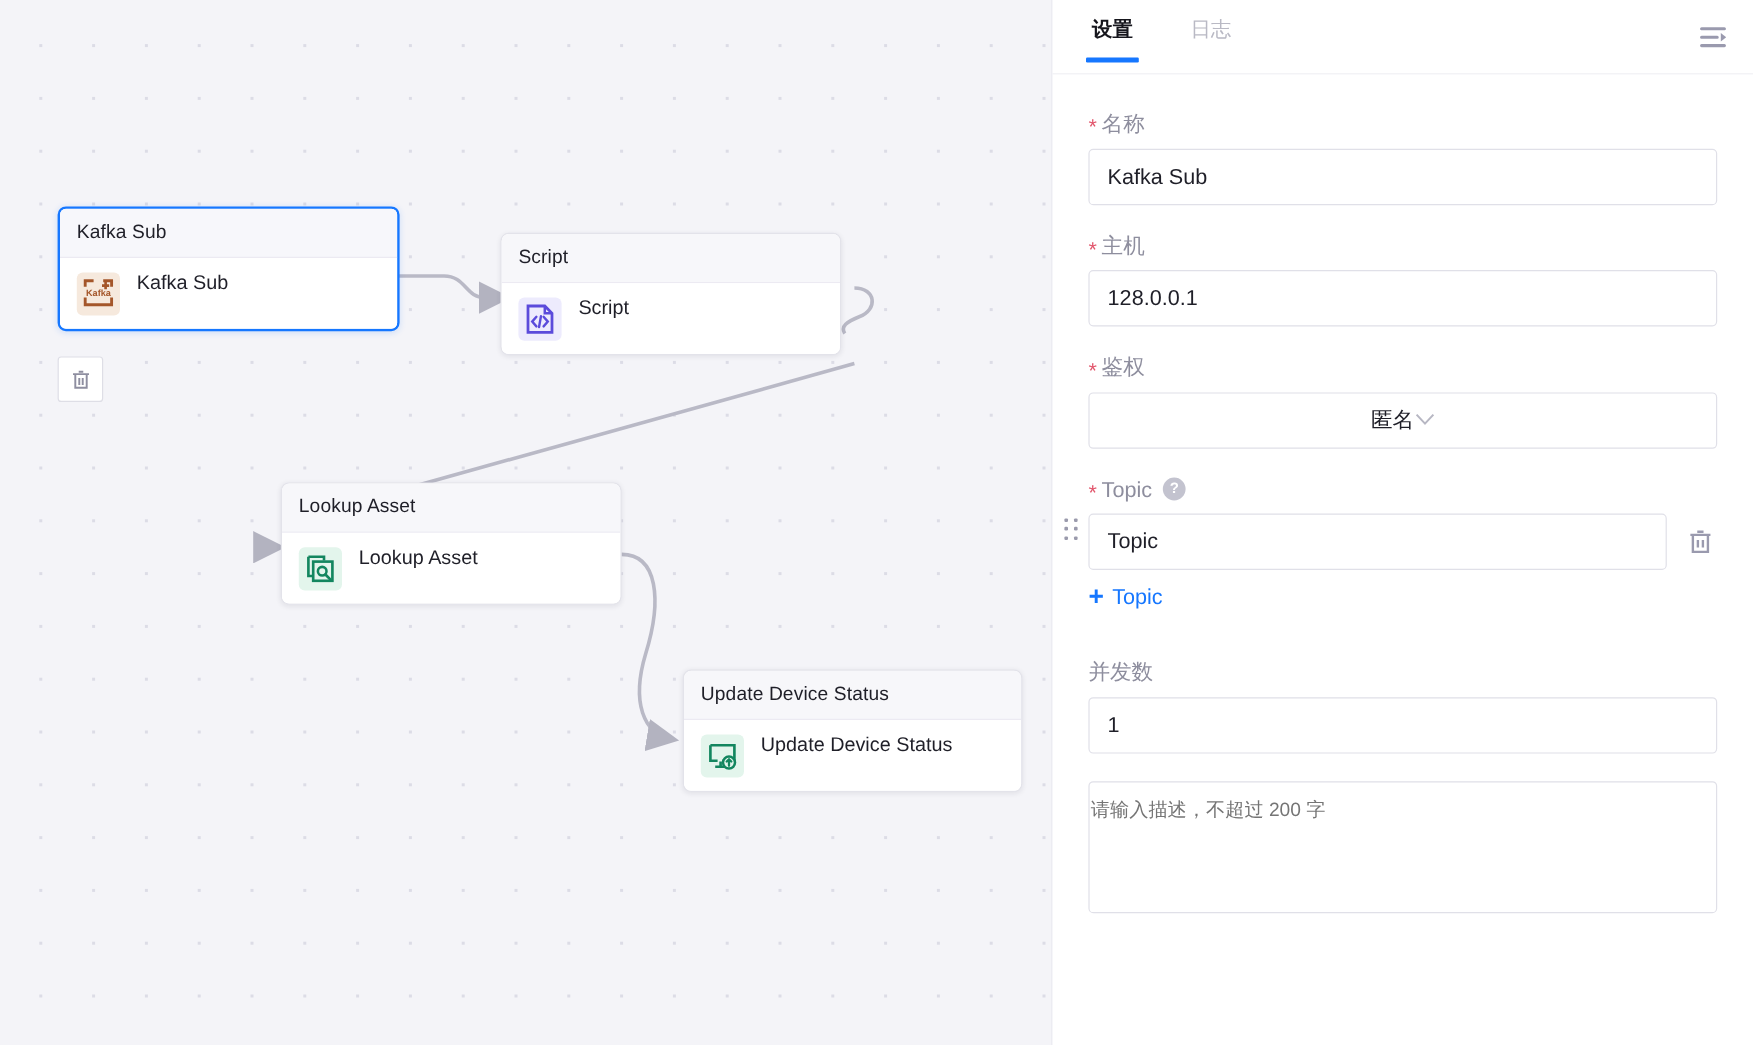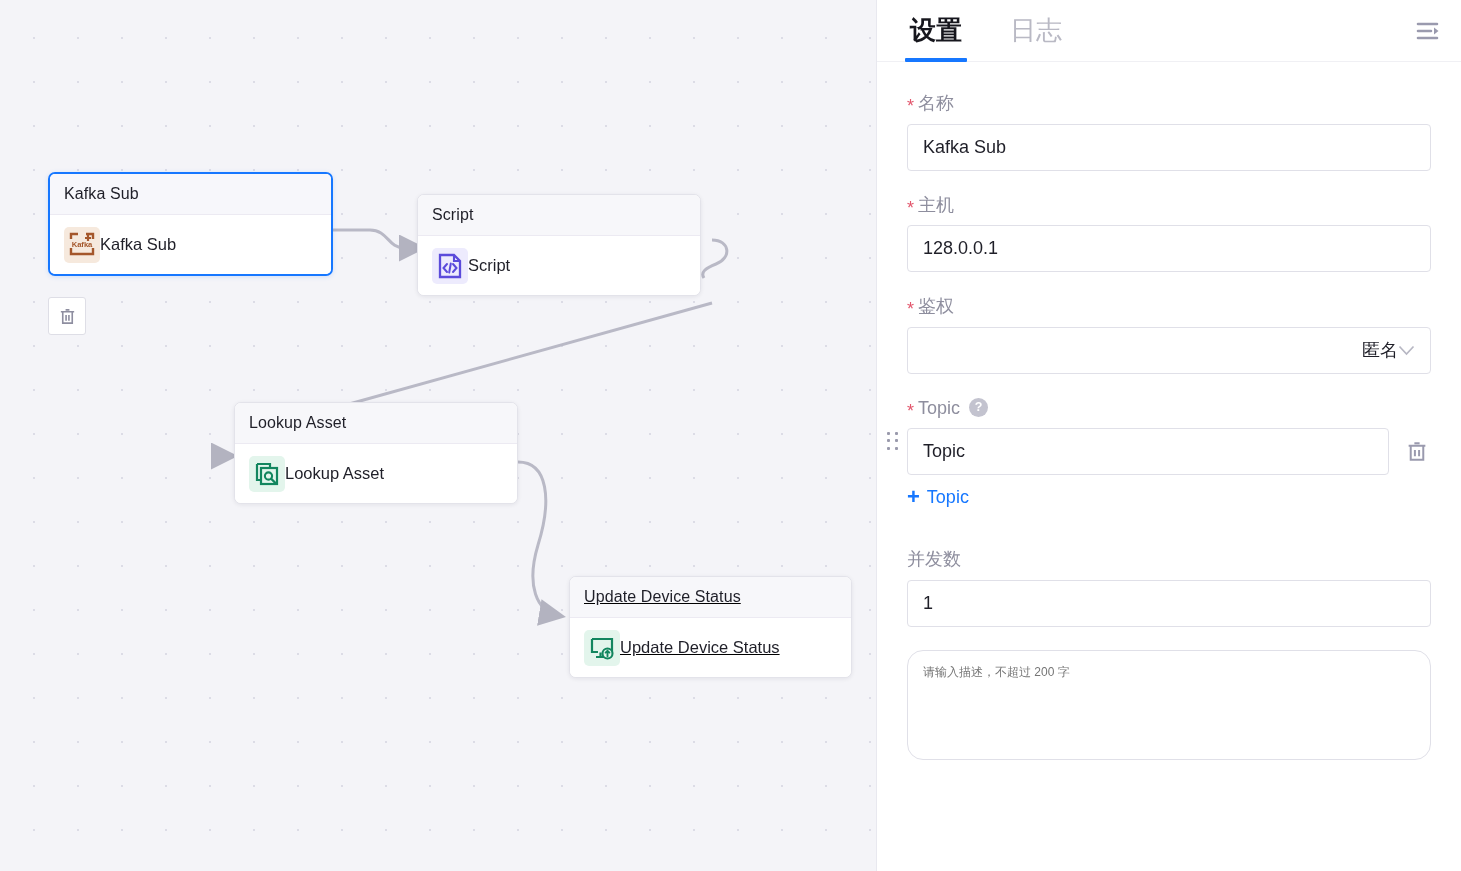--- a/index.html
+++ b/index.html
@@ -38,21 +38,21 @@
     height: 41px;
     background: #f7f7fa;
     border-bottom: 1px solid #eceaf2;
     display: flex; align-items: center;
     padding: 0 14px;
     font-size: 16px; color: #1f1f28;
     letter-spacing: .1px;
   }
   .node.selected .node-head { background: #f7f7fb; }
   .node-body {
-    display: flex; align-items: center; 
+    display: flex; gap: 14px;
     padding: 12px 14px;
     height: 59px;
     background: #fff;
   }
   .node-ico {
     width: 36px; height: 36px; border-radius: 5px;
     display: flex; align-items: center; justify-content: center;
     flex: 0 0 36px;
   }
   .node-label { font-size: 16.5px; color: #1f1f28; white-space: nowrap; }
@@ -82,21 +82,21 @@
   .panel-tabs {
     position: relative;
     height: 62px;
     display: flex; align-items: flex-start;
     padding: 16px 30px 0 30px;
     border-bottom: 1px solid #f0f0f4;
     flex: 0 0 62px;
   }
   .tab {
     position: relative;
-    font-size: 26px;
+    font-size: 17px;
     color: #b9b9c4;
     padding: 0 3px 16px 3px;
     margin-right: 42px;
     cursor: pointer;
     line-height: 1.1;
   }
   .tab.active { color: #16161d; font-weight: 600; }
   .tab.active::after {
     content: "";
     position: absolute; left: -2px; right: -2px; bottom: -1px;
@@ -134,21 +134,21 @@
     width: 100%; height: 47px;
     border: 1px solid #e0e0e8; border-radius: 4px;
     background: #fff;
     padding: 0 15px;
     font-size: 18px; color: #1f1f28;
     font-family: inherit;
     outline: none;
     display: flex; align-items: center;
   }
   .select {
-    justify-content: flex-end;
+    justify-content: center;
     cursor: pointer;
   }
   .chev { color: #b7b7c3; font-size: 15px; line-height: 1; }
   .topic-row { display: flex; align-items: center; gap: 14px; }
   .topic-row .inp { flex: 1 1 auto; }
   .trash-btn { width: 28px; height: 30px; display: flex; align-items: center; justify-content: center; cursor: pointer; flex: 0 0 28px; }
   .drag-handle {
     position: absolute; left: -20px; top: 35px;
     width: 12px; height: 20px;
     display: grid; grid-template-columns: 1fr 1fr; grid-template-rows: 1fr 1fr 1fr;
@@ -156,23 +156,23 @@
   }
   .drag-handle i { width: 3px; height: 3px; background: #9a9aac; border-radius: 1px; display: block; }
   .add-link {
     margin-top: 11px;
     display: inline-flex; align-items: center; gap: 7px;
     color: #1677ff; font-size: 18px; cursor: pointer;
   }
   .plus { font-size: 22px; font-weight: bold; line-height: 1; }
   .ta {
     width: 100%; height: 110px;
-    border: 1px solid #e0e0e8; border-radius: 16px;
-    padding: 13px 15px;
-    font-size: 12px; color: #b9b9c6;
+    border: 1px solid #e0e0e8; border-radius: 4px;
+    padding: 13px 1px;
+    font-size: 16px; color: #b9b9c6;
     font-family: inherit; resize: none; outline: none;
     background: #fff;
   }
 </style>
 </head>
 <body>
 
 <div class="app">
 
   <div class="canvas">
@@ -240,21 +240,21 @@
             <path d="M4 4 h13 v3 M4 4 v16 h3" stroke="#13865f" stroke-width="2.2" fill="none"></path>
             <rect x="8" y="8" width="16" height="16" stroke="#13865f" stroke-width="2.2" fill="none"></rect>
             <circle cx="15.5" cy="16" r="3.6" stroke="#13865f" stroke-width="2.1" fill="none"></circle>
             <path d="M18.2 18.8 L22 22.6" stroke="#13865f" stroke-width="2.3" stroke-linecap="round"></path>
           </svg>
         </div>
         <span class="node-label">Lookup Asset</span>
       </div>
     </div>
 
-    <div class="node" style="left:569px; top:576px; width:283px;text-decoration:underline;">
+    <div class="node" style="left:569px; top:558px; width:283px;">
       <div class="node-head">Update Device Status</div>
       <div class="node-body">
         <div class="node-ico ico-green">
           <svg width="28" height="28" viewBox="0 0 28 28">
             <path d="M4 5 h20 v13 H14 M4 5 v13 h6" stroke="#13865f" stroke-width="2.2" fill="none"></path>
             <path d="M8 23 h9" stroke="#13865f" stroke-width="2.2"></path>
             <path d="M12.5 18.5 v4.5" stroke="#13865f" stroke-width="2.2"></path>
             <circle cx="19.5" cy="19.5" r="5" fill="#e3f5ec" stroke="#13865f" stroke-width="2.1"></circle>
             <path d="M19.5 22.2 v-5.2 M17.6 18.6 L19.5 16.8 L21.4 18.6" stroke="#13865f" stroke-width="1.9" fill="none" stroke-linecap="round"></path>
           </svg>

